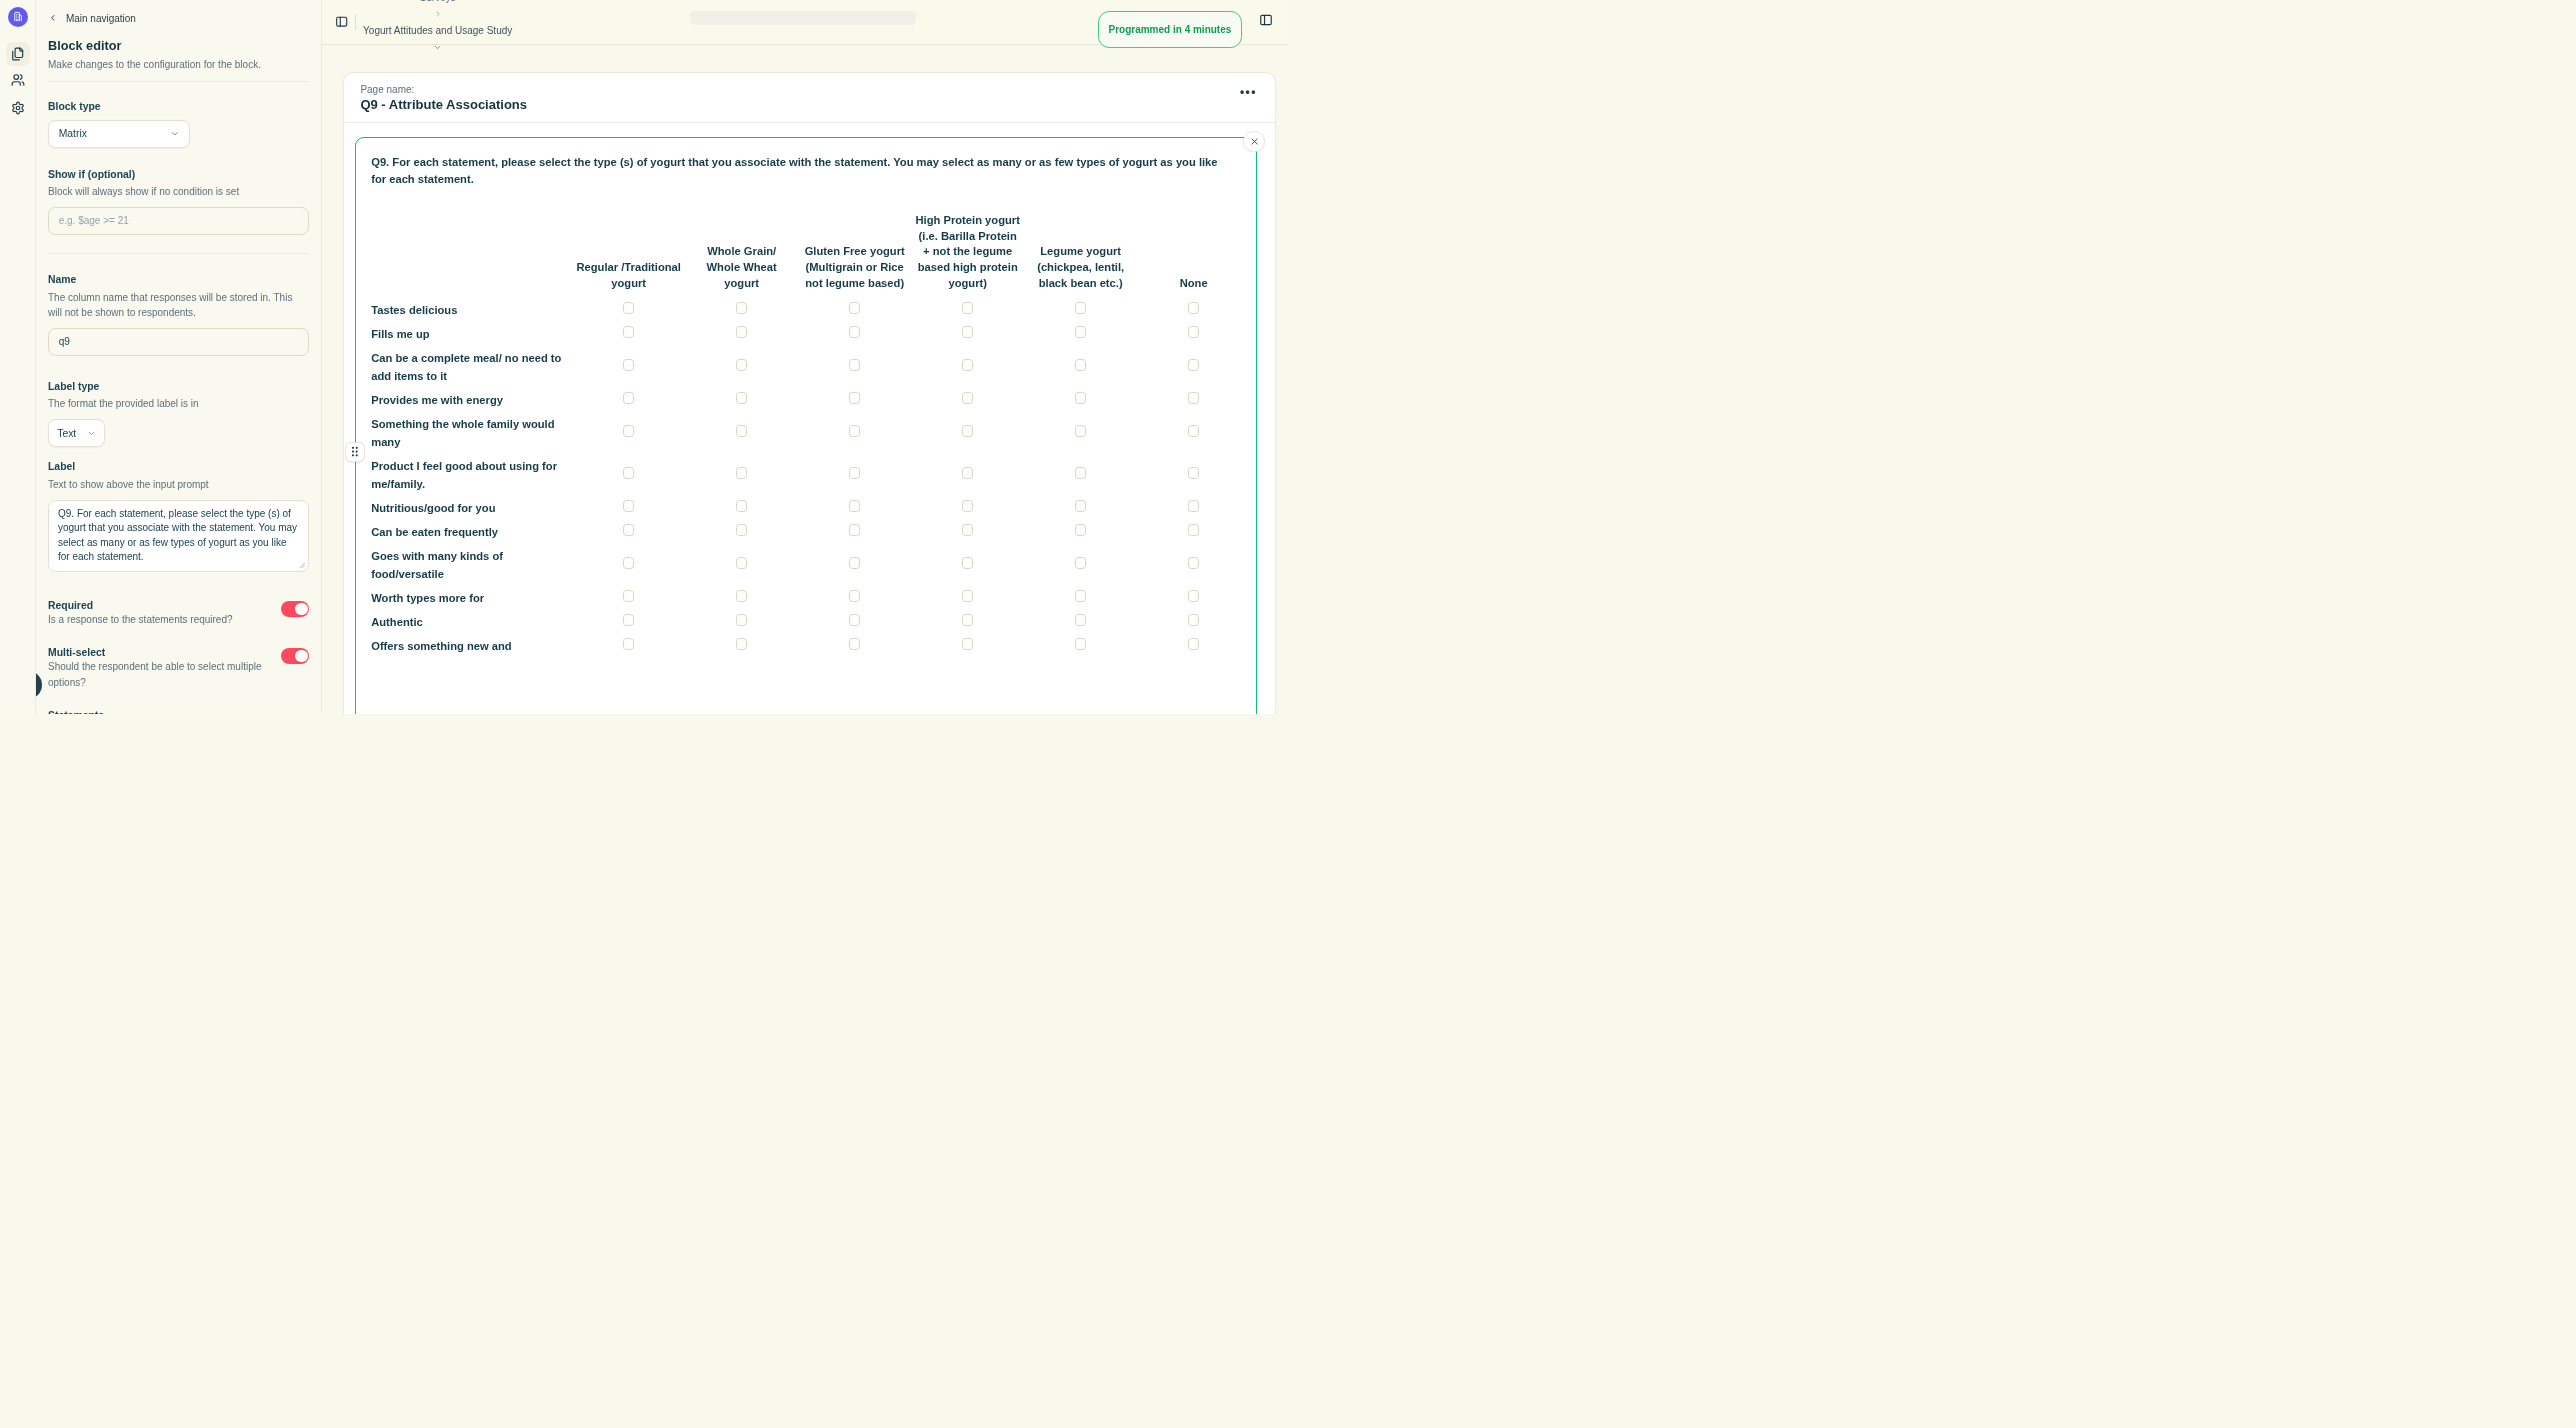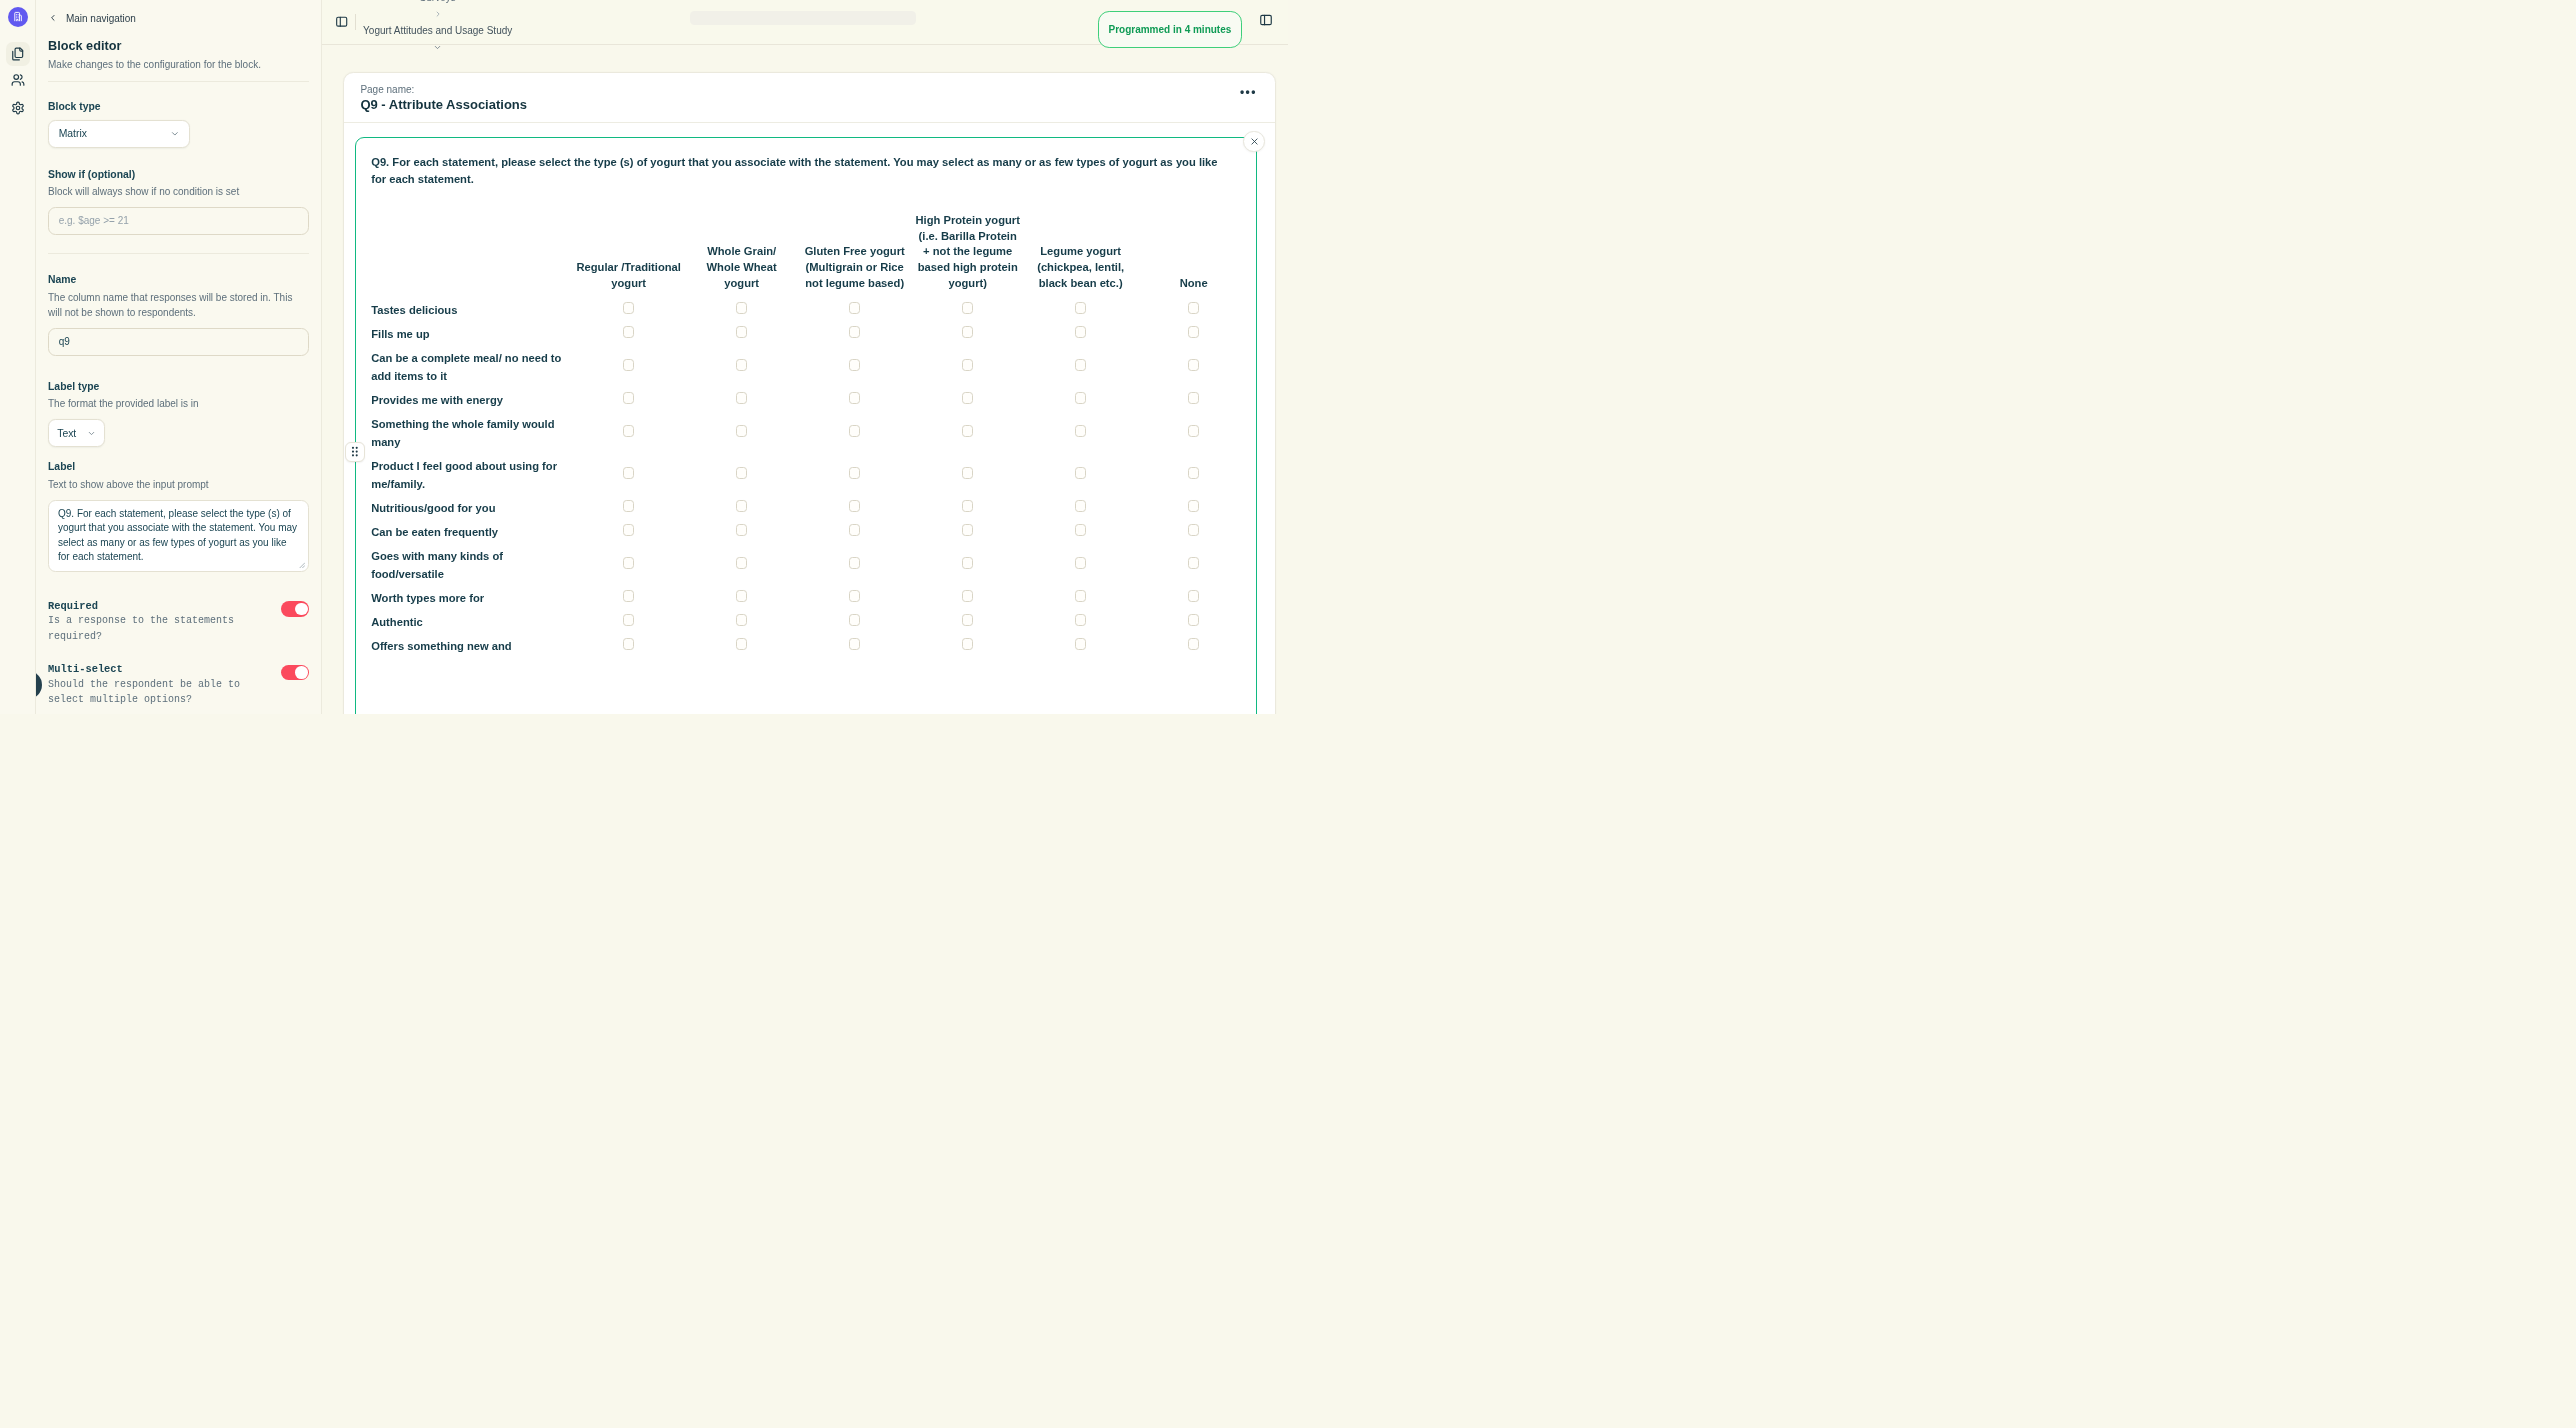--- a/index.html
+++ b/index.html
@@ -25,21 +25,21 @@
   .f-help{font-size:10px;color:#5d6f7b;line-height:15.7px;margin-top:4.5px;}
   .select{display:flex;align-items:center;justify-content:space-between;background:#fff;border:0.7px solid #e4e1d2;border-radius:7.5px;height:28px;padding:0 9.7px;box-shadow:0 0.7px 1.5px rgba(20,40,50,.05);cursor:pointer;}
   .select .val{font-size:10.4px;font-weight:500;color:#1b4553;}
   .tb-input{display:block;width:100%;height:28px;border:0.7px solid #ded9c7;border-radius:7.5px;background:transparent;padding:0 9.7px;font-family:"Liberation Sans",sans-serif;font-size:10px;color:#1b4553;outline:none;}
   .tb-input::placeholder{color:#95a2ab;}
   .divider{border-bottom:0.7px solid #eceadd;margin-top:18.6px;}
   .tb-textarea{display:block;width:100%;height:72px;background:#fff;border:0.7px solid #e4e1d2;border-radius:7.5px;padding:6px 9px;font-family:"Liberation Sans",sans-serif;font-size:10px;line-height:1.42;color:#1b4553;resize:none;outline:none;}
   .ta-wrap{position:relative;margin-top:7.5px;}
   .ta-resize{position:absolute;right:3.7px;bottom:3.7px;pointer-events:none;}
   .toggle-row{display:flex;justify-content:space-between;align-items:flex-start;}
-  .toggle-row .txt{width:224px;font-family:Liberation Mono, monospace;}
+  .toggle-row .txt{width:224px;}
   .toggle{width:27.6px;height:15.7px;border-radius:8.2px;background:#e3e0d2;position:relative;margin-top:1.5px;flex:none;cursor:pointer;}
   .toggle.on{background:#fb4a5d;}
   .toggle::after{content:"";position:absolute;width:12.7px;height:12.7px;border-radius:50%;background:#fff;top:1.5px;left:1.5px;}
   .toggle.on::after{left:auto;right:1.5px;}
 
   
   .avatar-d{position:absolute;left:6px;bottom:7.5px;width:23px;height:23px;border-radius:7.5px;display:grid;place-items:center;font-size:11.2px;font-weight:700;color:#fff;z-index:21;}
   .avatar-n{position:absolute;left:14px;bottom:15px;width:28px;height:28px;border-radius:50%;display:grid;place-items:center;font-size:12.7px;font-weight:500;color:#fff;z-index:22;box-shadow:0 0 0 0.7px rgba(255,255,255,.35);}
 
   

